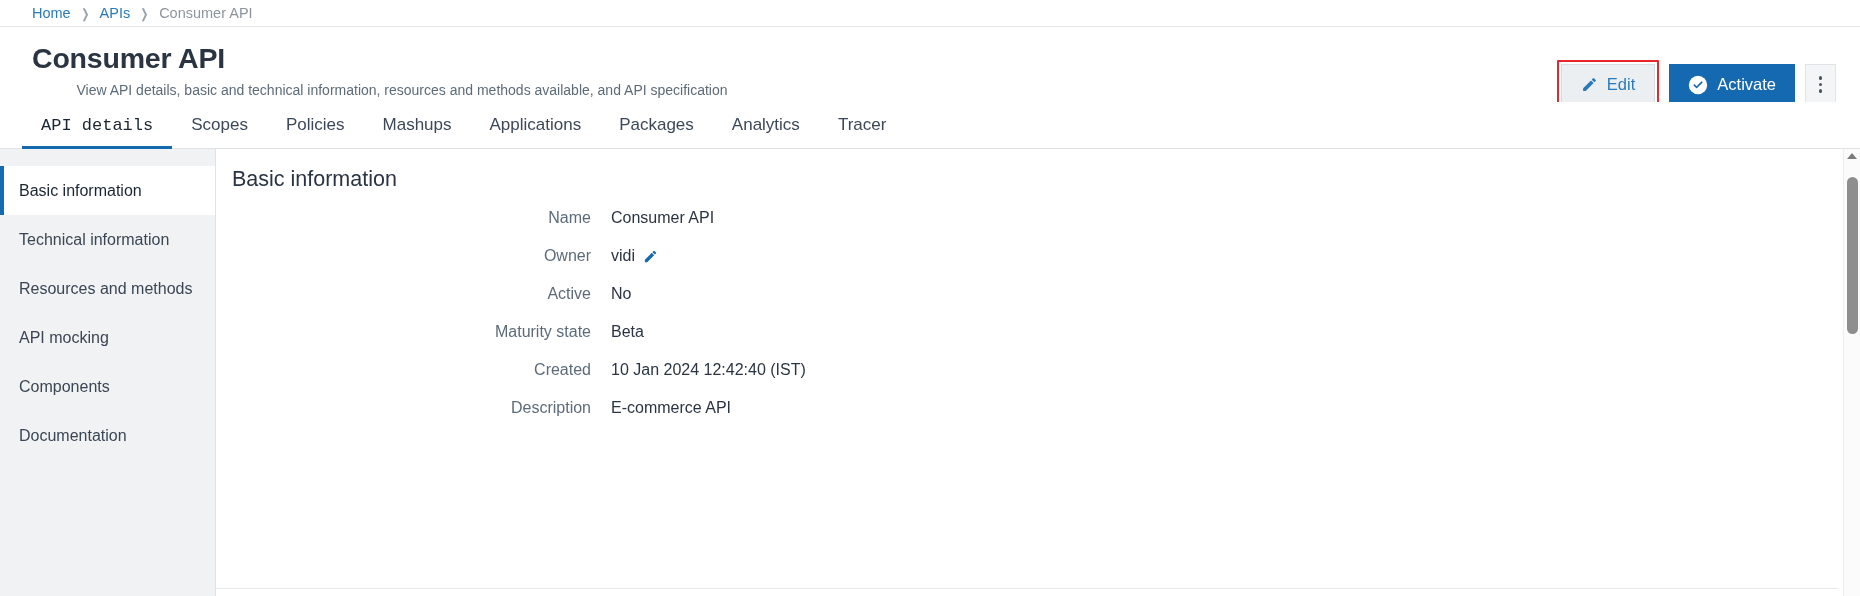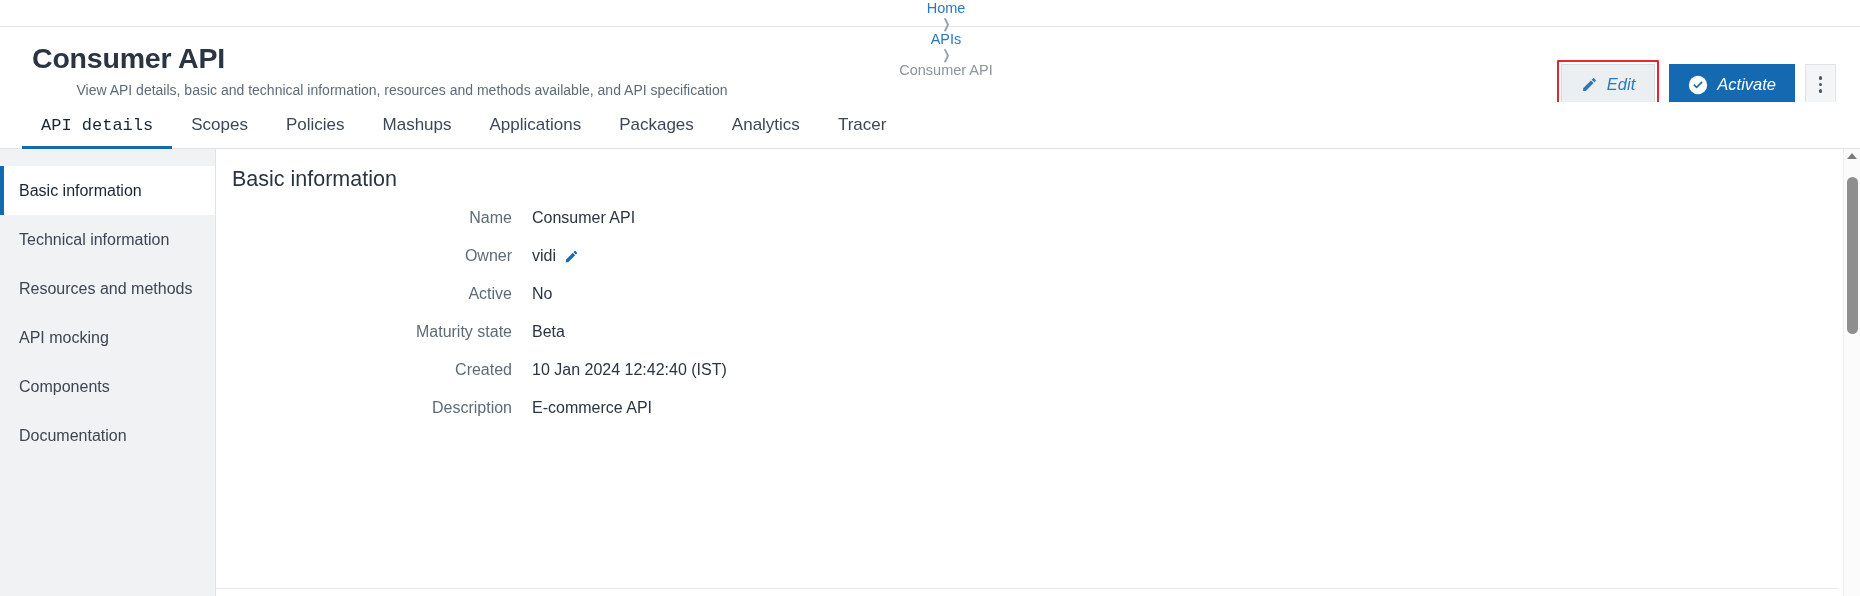--- a/index.html
+++ b/index.html
@@ -19,21 +19,20 @@
   }
 
   
   .breadcrumb {
     height: 27px;
     display: flex;
     align-items: center;
     padding-left: 32px;
     border-bottom: 1px solid #e3e5e8;
     font-size: 14.5px;
-    flex-direction: column;
   }
   .crumb-link {
     color: #2a7ab9;
     text-decoration: none;
     cursor: pointer;
     white-space: nowrap;
   }
   .crumb-sep {
     color: #9aa3ab;
     margin: 0 9px;
@@ -81,21 +80,20 @@
   .btn {
     height: 41px;
     display: inline-flex;
     align-items: center;
     justify-content: center;
     gap: 9px;
     font-size: 16.5px;
     border: none;
     cursor: pointer;
     font-family: "Liberation Sans", sans-serif;
-    font-style: italic;
   }
   .btn-edit {
     background: #eceff1;
     color: #2a7ab9;
     padding: 0 19px;
     border: 1px solid #d8dde1;
   }
   .btn-edit-wrap {
     border: 2px solid #e8262d;
     padding: 2px;
@@ -211,21 +209,21 @@
     padding-left: 16px;
     margin-bottom: 17px;
     font-weight: normal;
   }
   .field-row {
     display: flex;
     align-items: baseline;
     height: 38px;
   }
   .field-label {
-    width: 316px;
+    width: 395px;
     text-align: right;
     padding-right: 20px;
     font-size: 16px;
     color: #5d6b79;
     white-space: nowrap;
   }
   .field-value {
     font-size: 16px;
     color: #2a3442;
     display: flex;

